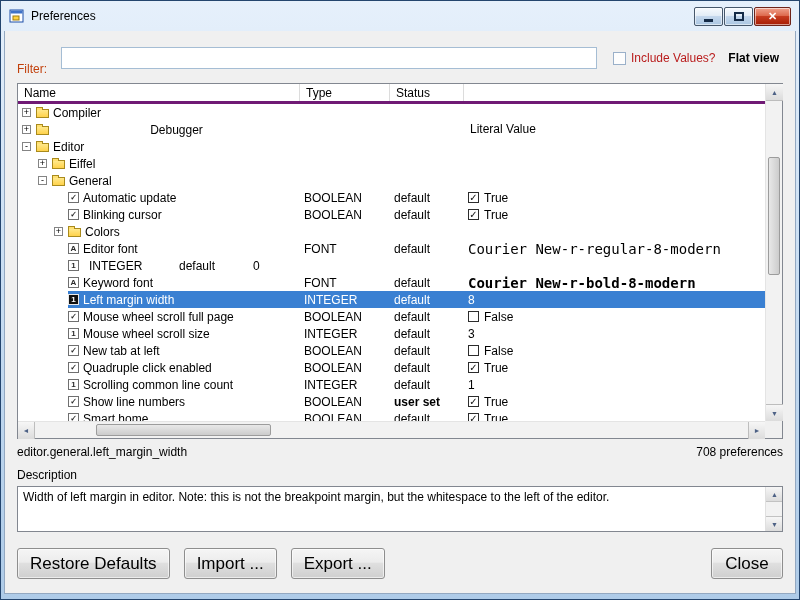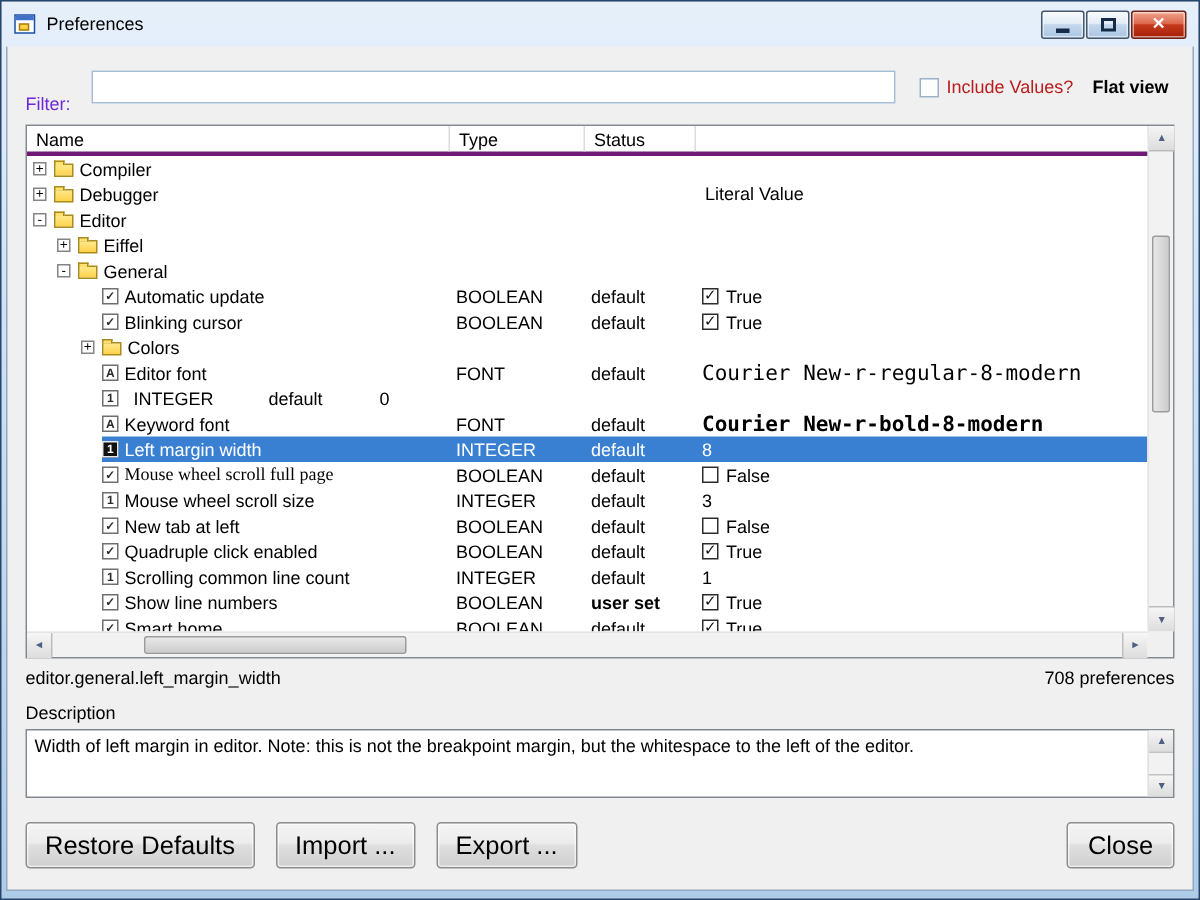--- a/index.html
+++ b/index.html
@@ -19,21 +19,21 @@
   .winbtn.close{width:37px;border-color:#6e241a;color:#fff;
     background:linear-gradient(180deg,#f0a28d 0%,#dd6a4e 45%,#c63b1f 50%,#a61d04 100%);}
   .glyph-min{width:9px;height:3px;background:#152b47;margin-top:8px;}
   .glyph-max{width:10px;height:9px;border:2px solid #152b47;background:transparent;}
   .glyph-close{font-size:11px;font-weight:bold;line-height:1;color:#fff;}
 
   .content{background:#f0f0f0;height:563px;border:1px solid #93a8c1;border-top:none;padding:8px 12px 12px;}
 
   
   .filter-row{display:flex;align-items:center;height:26px;margin-top:6px;}
-  .filter-label{color:#6d28d9;width:44px;margin-top:22px;}
+  .filter-label{color:#c2410c;width:44px;margin-top:22px;}
   .filter-input{height:22px;width:536px;border:1px solid #a5bdd4;background:#fff;outline:none;
     font-family:"Liberation Sans",sans-serif;font-size:12px;padding:0 4px;}
   .include-wrap{display:flex;align-items:center;gap:5px;margin-left:16px;}
   .cb{width:13px;height:13px;background:#fdfdfd;border:1px solid #9ab0c9;flex:none;}
   .include-label{color:#b91c1c;text-align:right;}
   .flatview{margin-left:auto;font-weight:bold;padding-right:4px;cursor:default;}
 
   
   .tree{position:relative;margin-top:12px;height:356px;border:1px solid #828790;background:#fff;}
   .tree-header{display:flex;height:20px;border-bottom:3px solid #701a75;padding-right:17px;}
@@ -159,21 +159,21 @@
               <span class="rvalue"></span>
             </span>
           </div>
           <div class="row">
             <span class="gutter" style="width: 4px;"></span>
             <span class="slot">
               <span class="expander">+</span>
             </span>
             <span class="rowbody">
               <span class="picon icon-folder"></span>
-              <span class="rname" style="width: 247px;">Debugger</span>
+              <span class="rname" style="width: 247px; text-align: center;">Debugger</span>
               <span class="rtype"></span>
               <span class="rstatus"></span>
               <span class="rvalue"></span>
             </span>
           </div>
           <div class="row">
             <span class="gutter" style="width: 4px;"></span>
             <span class="slot">
               <span class="expander">-</span>
             </span>
@@ -301,21 +301,21 @@
               <span class="rvalue">
                 <span class="vtext">8</span>
               </span>
             </span>
           </div>
           <div class="row">
             <span class="gutter" style="width: 36px;"></span>
             <span class="slot"></span>
             <span class="rowbody">
               <span class="picon icon-pref">✓</span>
-              <span class="rname" style="width: 215px; font-family: Liberation Serif, serif;">Mouse wheel scroll full page</span>
+              <span class="rname" style="width: 215px;">Mouse wheel scroll full page</span>
               <span class="rtype">BOOLEAN</span>
               <span class="rstatus">default</span>
               <span class="rvalue">
                 <span class="vcheck"></span>
                 <span class="vtext">False</span>
               </span>
             </span>
           </div>
           <div class="row">
             <span class="gutter" style="width: 36px;"></span>

